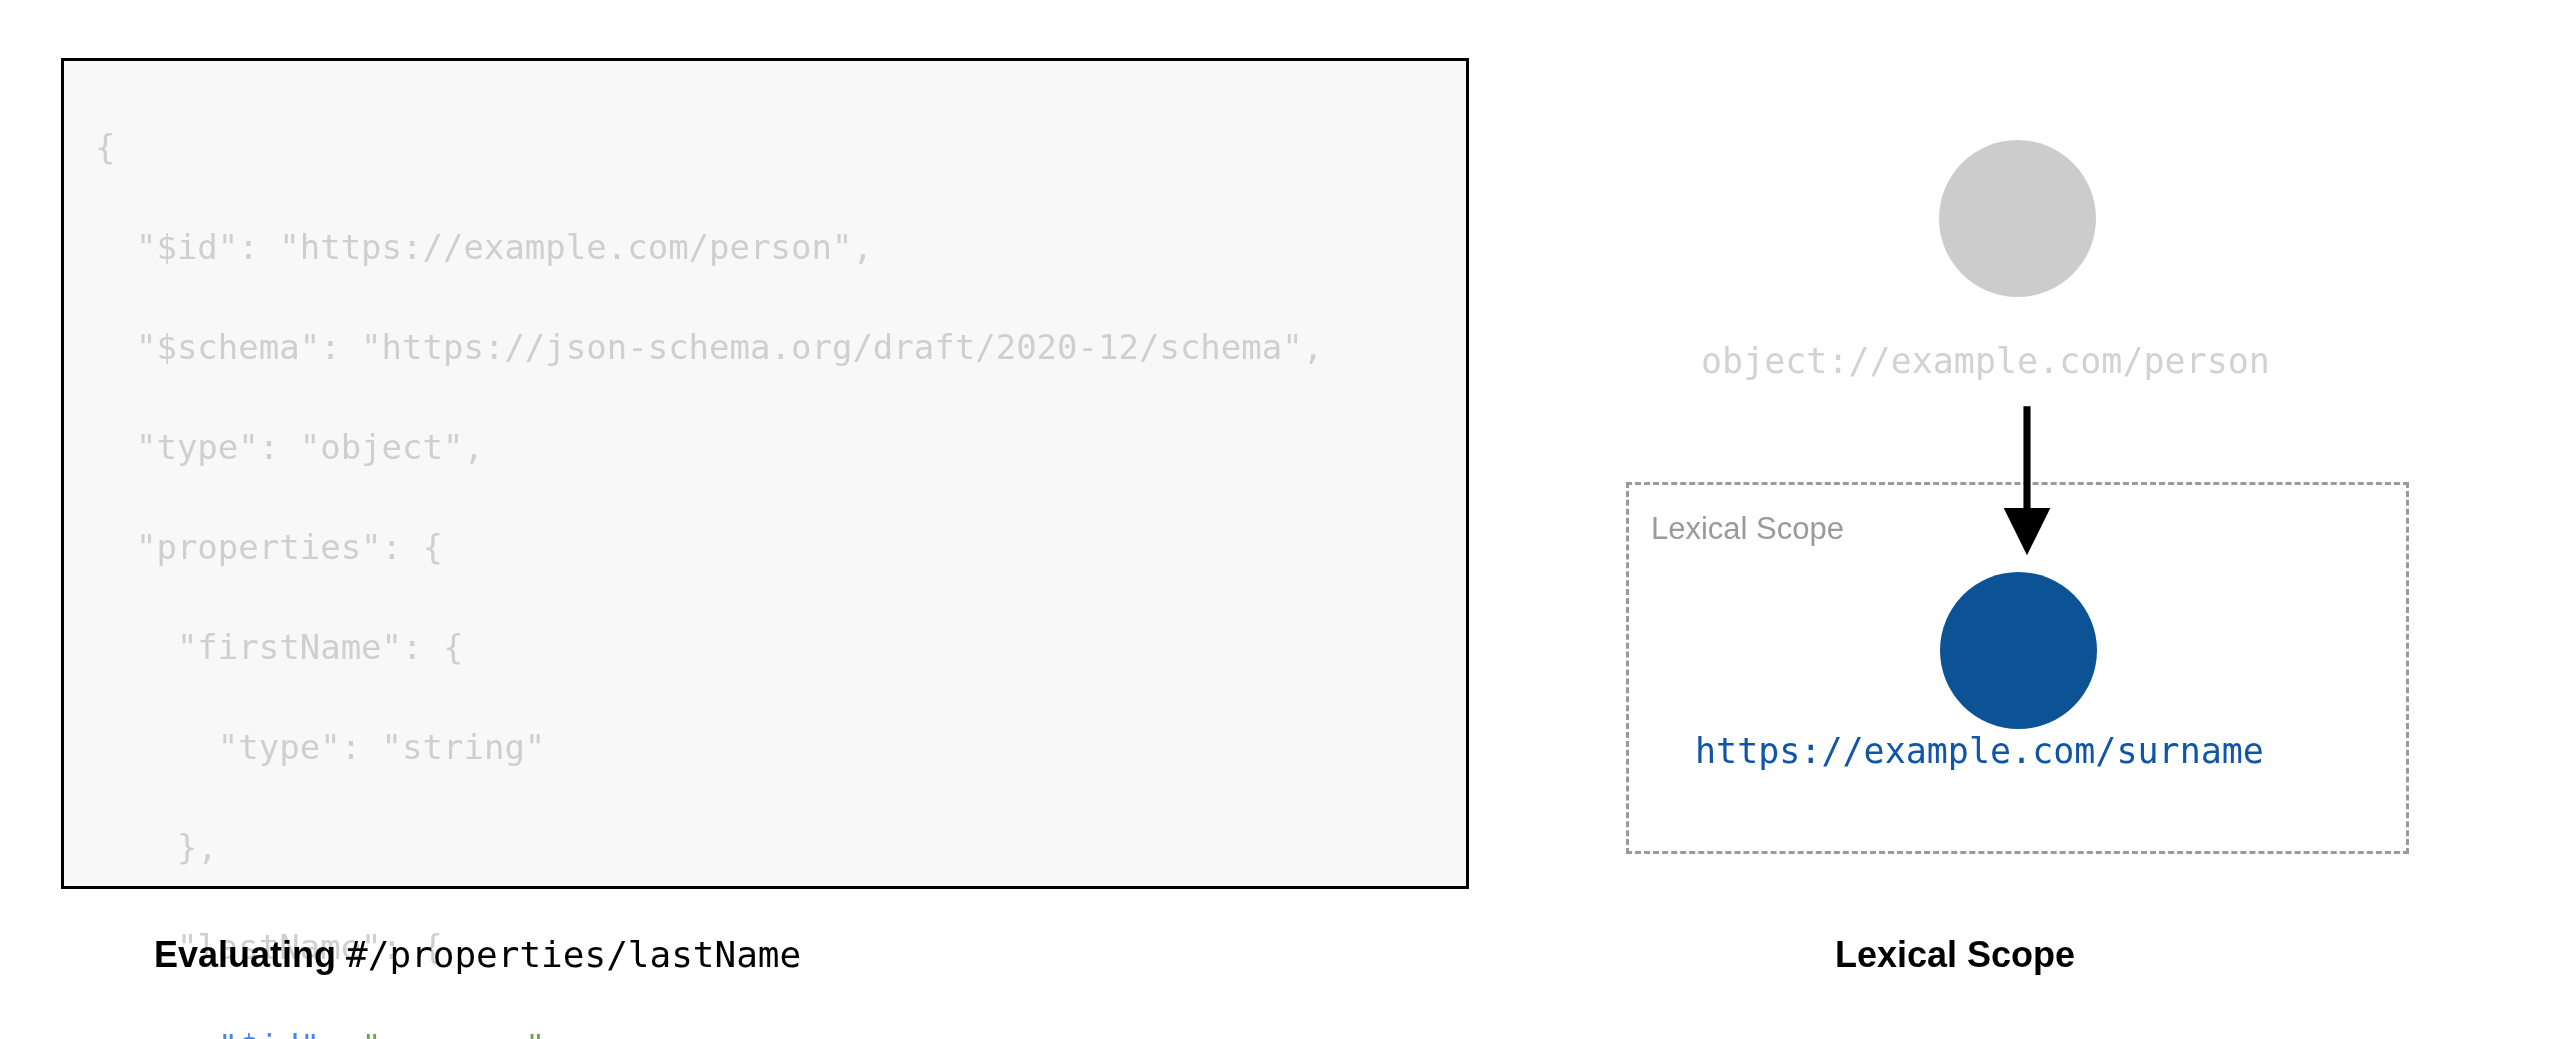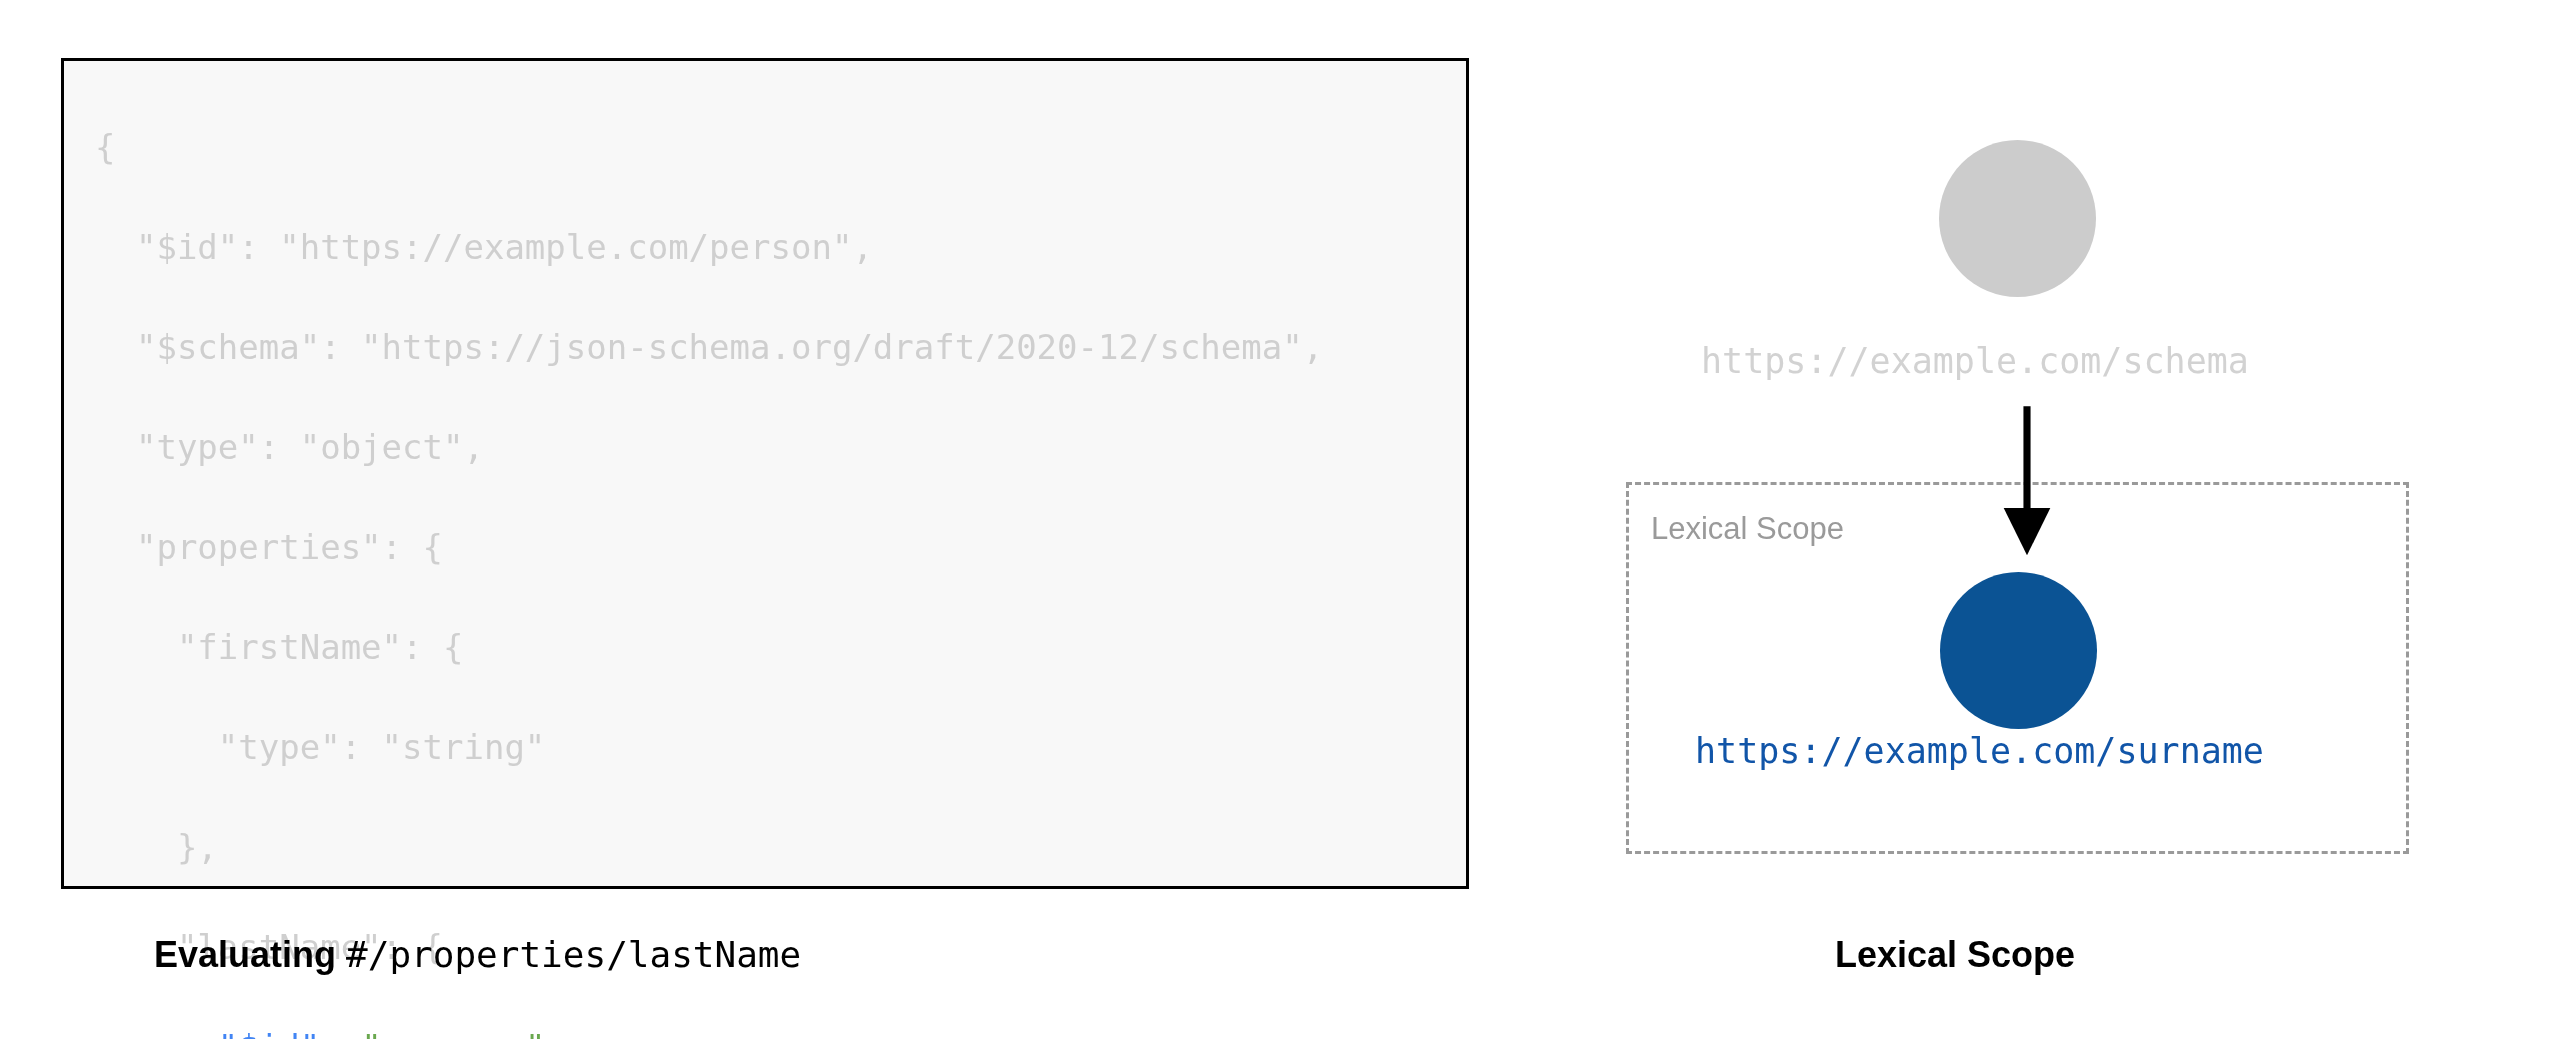--- a/index.html
+++ b/index.html
@@ -172,21 +172,21 @@
 
 
 </pre>
 </div>
 
 <div id="left-caption"><span class="cap-bold">Evaluating </span><span class="cap-mono">#/properties/lastName</span></div>
 
 <div id="diagram-panel">
 
   <div id="outer-scope-node" class="node-circle"></div>
-  <div id="outer-scope-label" class="node-label">https://example.com/schema</div>
+  <div id="outer-scope-label" class="node-label">object://example.com/person</div>
 
   <div id="lexical-scope-box"></div>
   <div id="lexical-scope-box-label">Lexical Scope</div>
 
   <svg id="scope-arrow" viewBox="0 0 160 250">
     <line x1="80" y1="5" x2="80" y2="200" stroke="#000000" stroke-width="11"></line>
     <polygon points="80,235 44,162 116,162" fill="#000000"></polygon>
   </svg>
 
   <div id="inner-scope-node" class="node-circle"></div>

